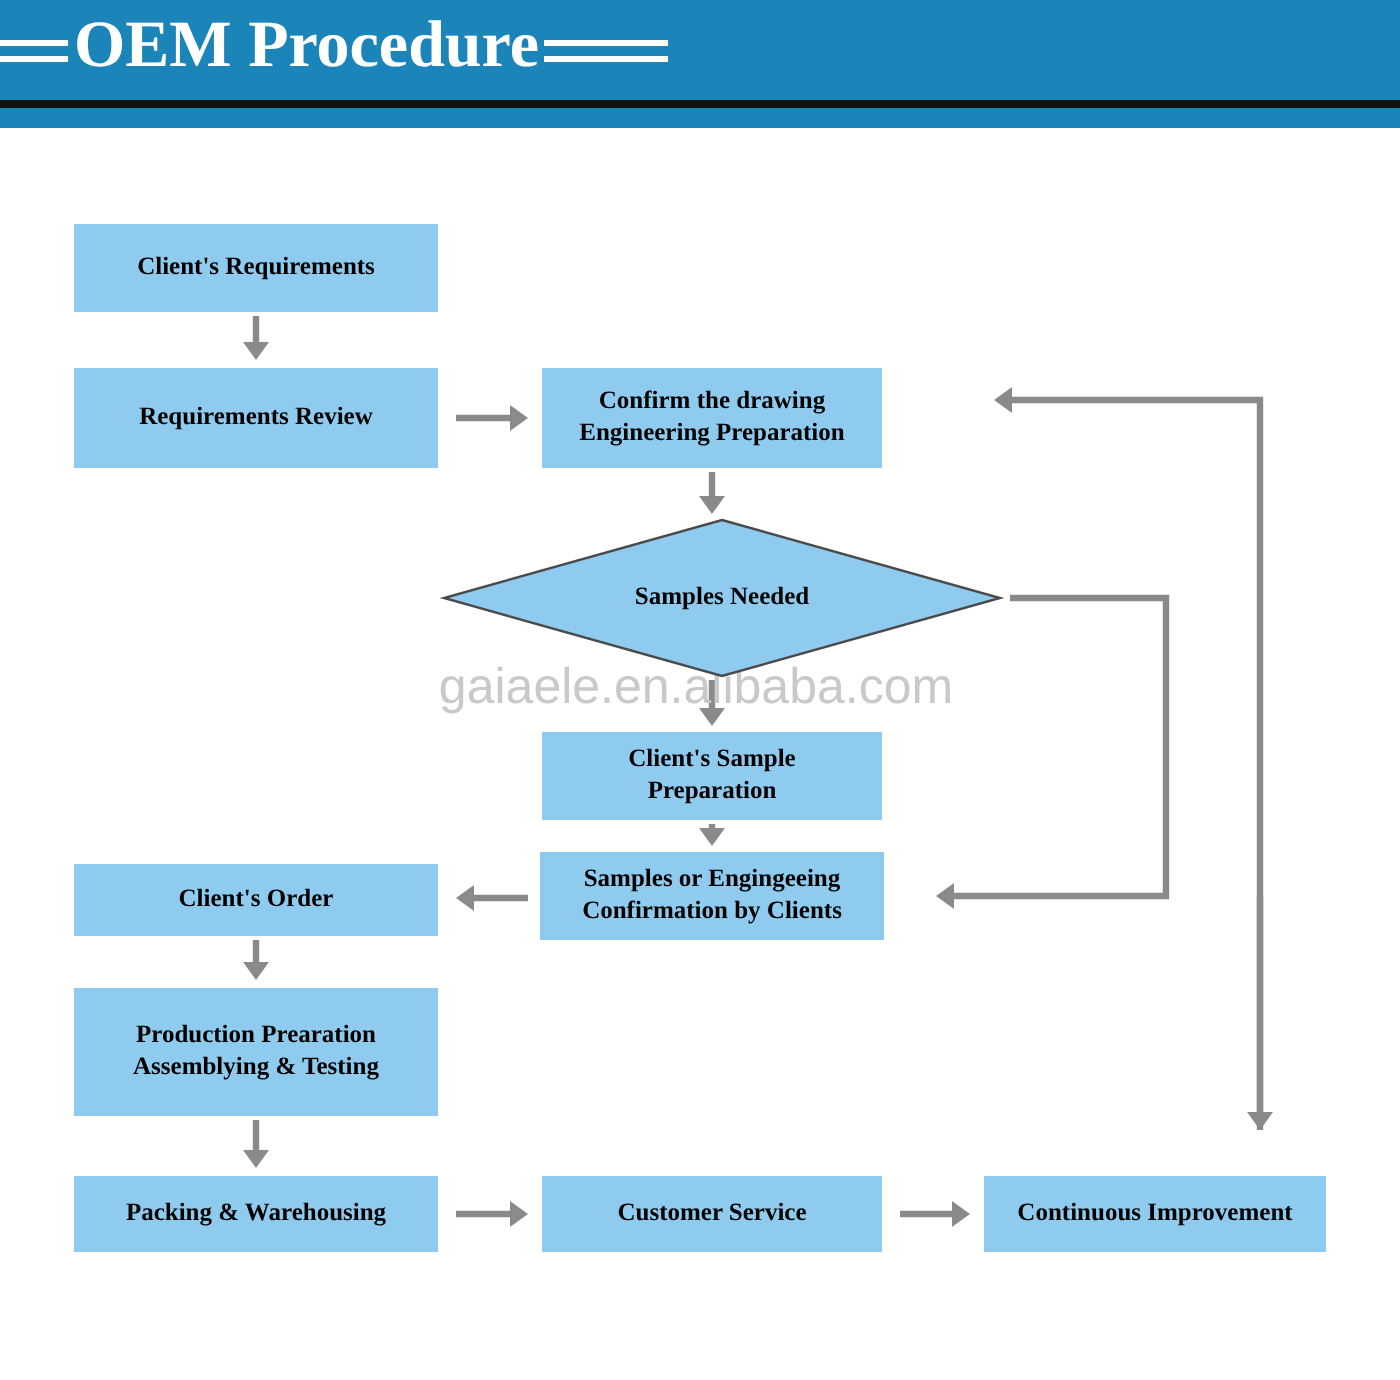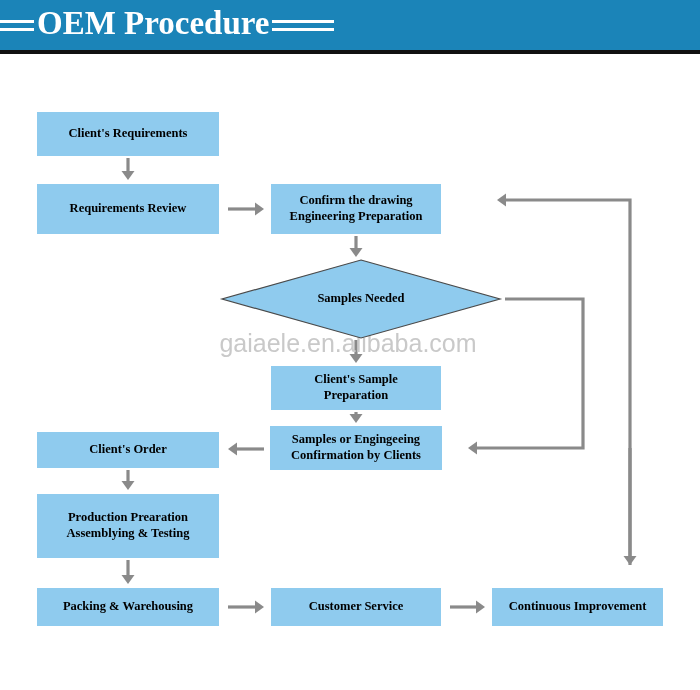--- a/index.html
+++ b/index.html
@@ -15,21 +15,21 @@
     overflow: hidden;
     font-family: "Liberation Serif", serif;
   }
 
   
   .banner {
     position: absolute;
     left: 0;
     top: 0;
     width: 700px;
-    height: 50px;
+    height: 64px;
     background: #1B84B8;
     box-sizing: border-box;
   }
   .banner-underline {
     position: absolute;
     left: 0;
     top: 50px;
     width: 700px;
     height: 4px;
     background: #111111;

